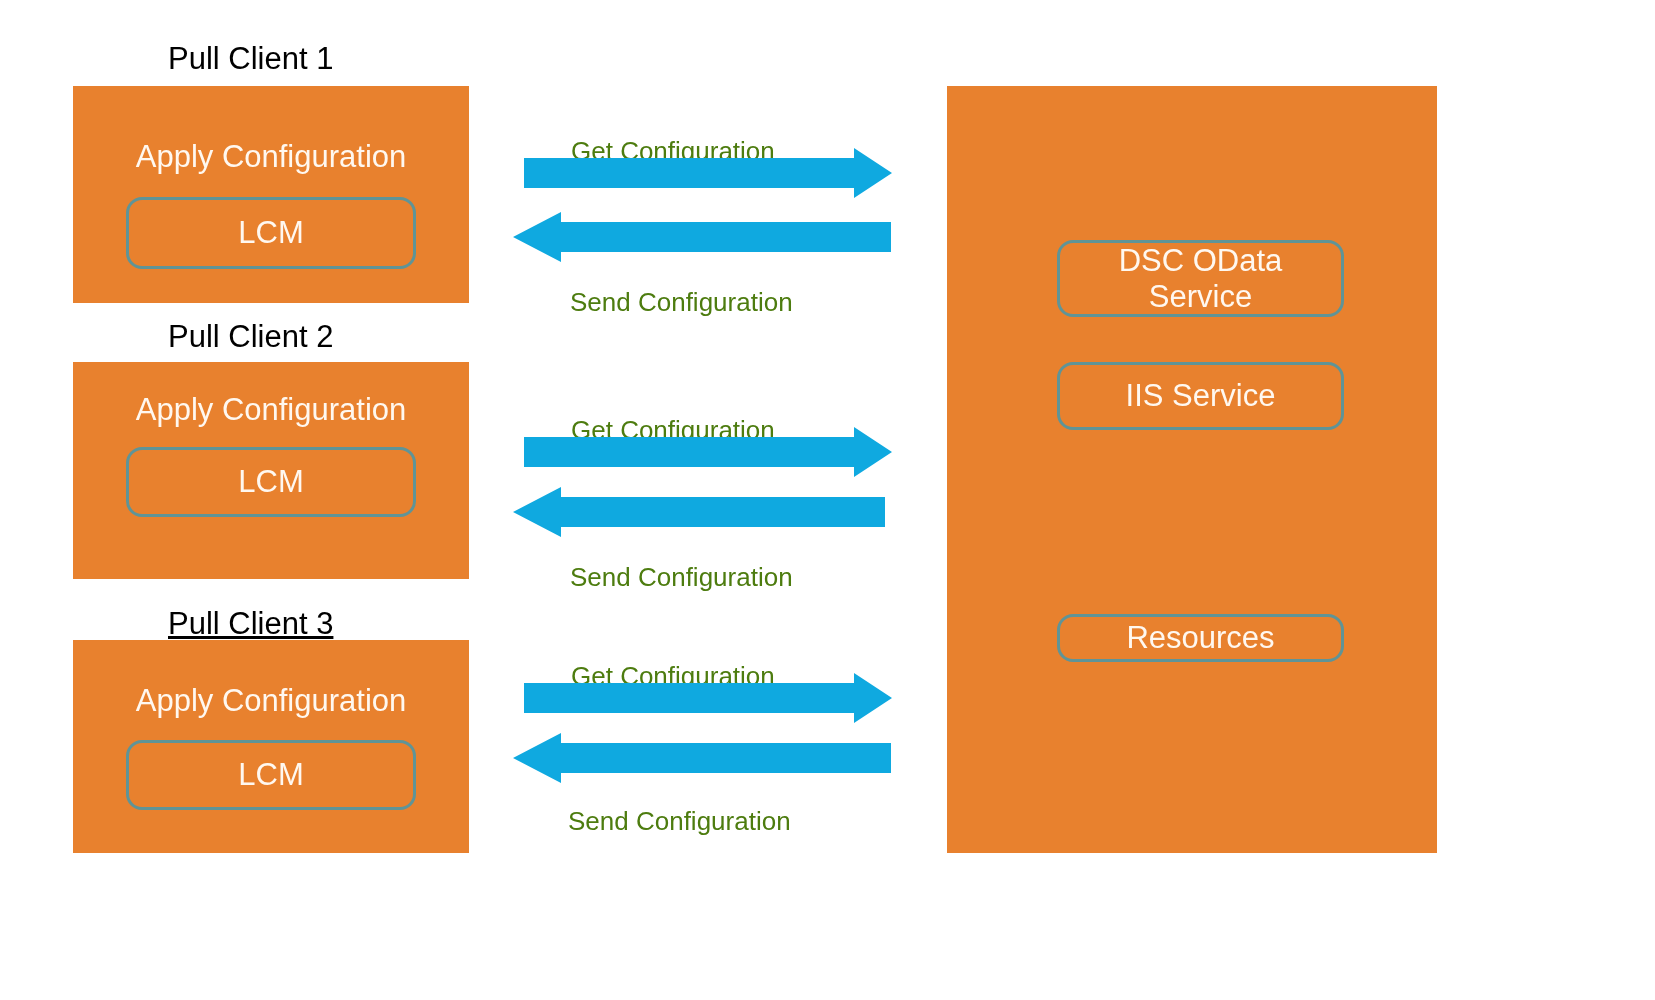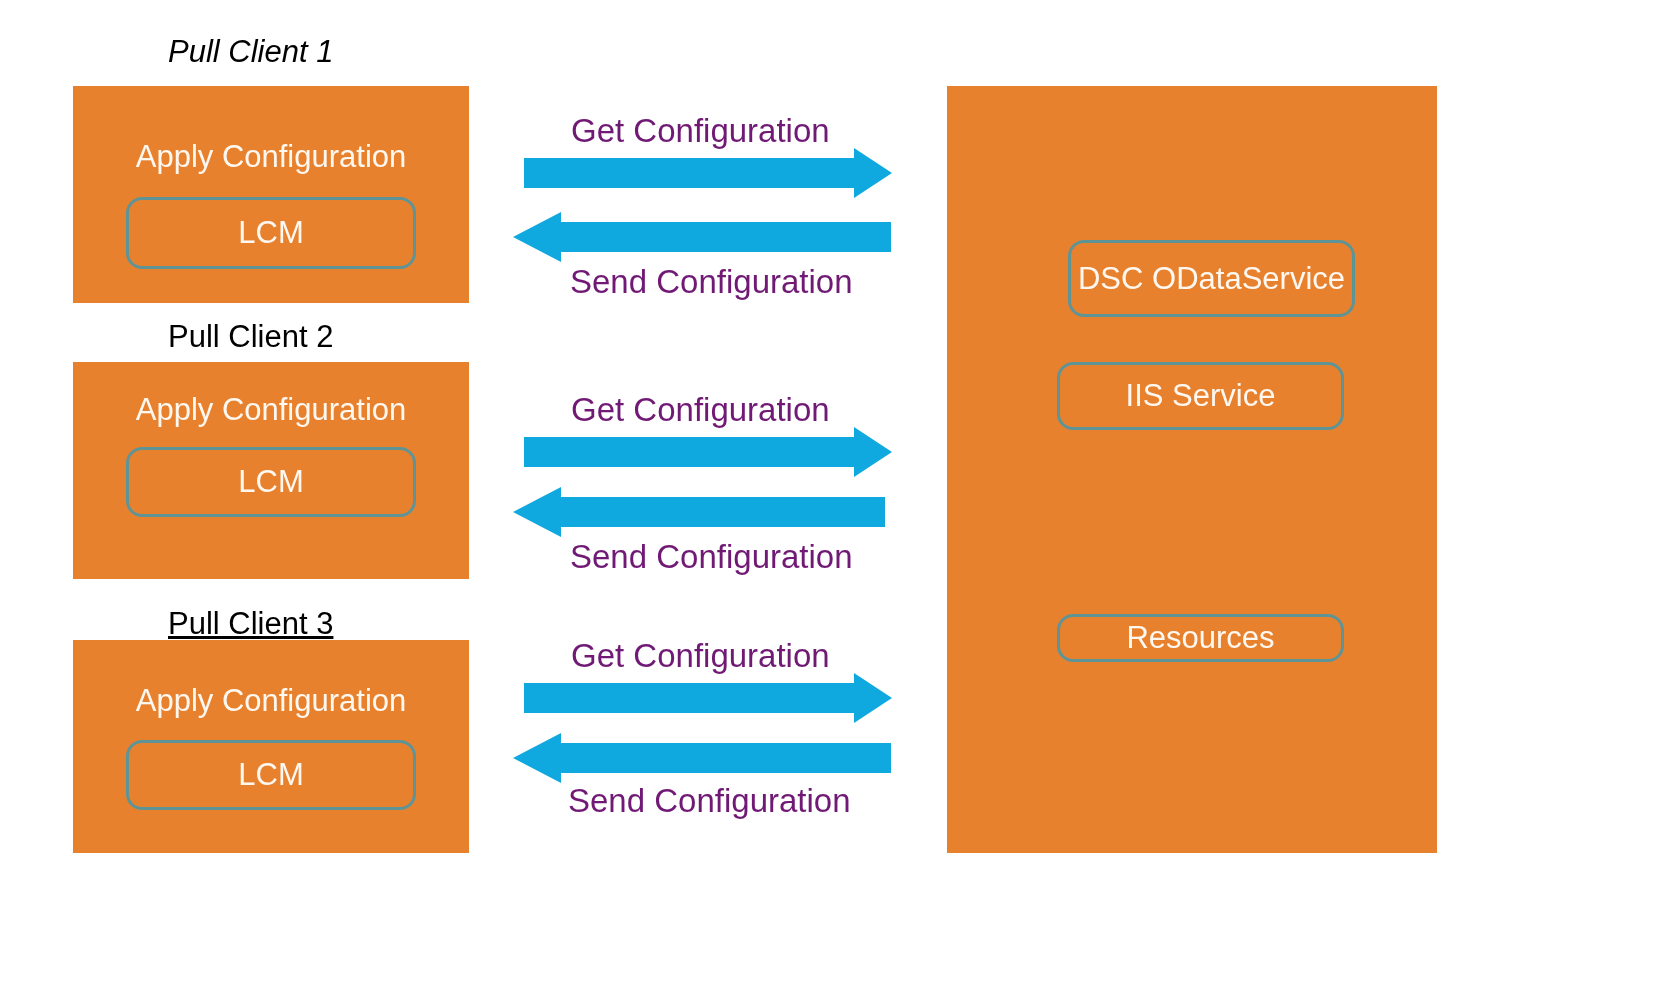--- a/index.html
+++ b/index.html
@@ -60,39 +60,40 @@
     font-size: 31px;
     line-height: 1.15;
     text-align: center;
     font-family: "Liberation Sans", sans-serif;
   }
   .round-box span { display: block; }
 
   
   .arrow-label {
     position: absolute;
-    color: #701a75;
-    font-size: 33px;
+    color: #4d7c0f;
+    font-size: 26px;
     line-height: 1;
     white-space: nowrap;
     font-family: "Liberation Sans", sans-serif;
+    margin-top: 24px;
   }
 
   
   .arrow-svg {
     position: absolute;
     overflow: visible;
   }
 </style>
 </head>
 <body>
 
 <div id="canvas">
 
-  <div class="client-caption" style="left:168px; top:36px;font-style:italic;">Pull Client 1</div>
+  <div class="client-caption" style="left:168px; top:43px;">Pull Client 1</div>
 
   <div class="panel" style="left:73px; top:86px; width:396px; height:217px;"></div>
 
   <div class="panel-heading" style="left:73px; top:141px; width:396px;">Apply Configuration</div>
 
   <div class="round-box" style="left:126px; top:197px; width:290px; height:72px;">
     <span>LCM</span>
   </div>
 
   <div class="arrow-label" style="left:571px; top:114px;">Get Configuration</div>
@@ -147,21 +148,21 @@
 
   <svg class="arrow-svg" style="left:513px; top:733px;" width="378" height="50" viewBox="0 0 378 50">
     <polygon points="378,10 48,10 48,0 0,25 48,50 48,40 378,40" fill="#0FA9E0"></polygon>
   </svg>
 
   <div class="arrow-label" style="left:568px; top:784px;">Send Configuration</div>
 
   <div class="panel" style="left:947px; top:86px; width:490px; height:767px;"></div>
 
 
-  <div class="round-box" style="left:1057px; top:240px; width:287px; height:77px; flex-direction:row;margin-left:11px;">
+  <div class="round-box" style="left:1057px; top:240px; width:287px; height:77px; flex-direction:column;">
     <span>DSC OData</span>
     <span>Service</span>
   </div>
 
   <div class="round-box" style="left:1057px; top:362px; width:287px; height:68px;">
     <span>IIS Service</span>
   </div>
 
 
   <div class="round-box" style="left:1057px; top:614px; width:287px; height:48px;">

